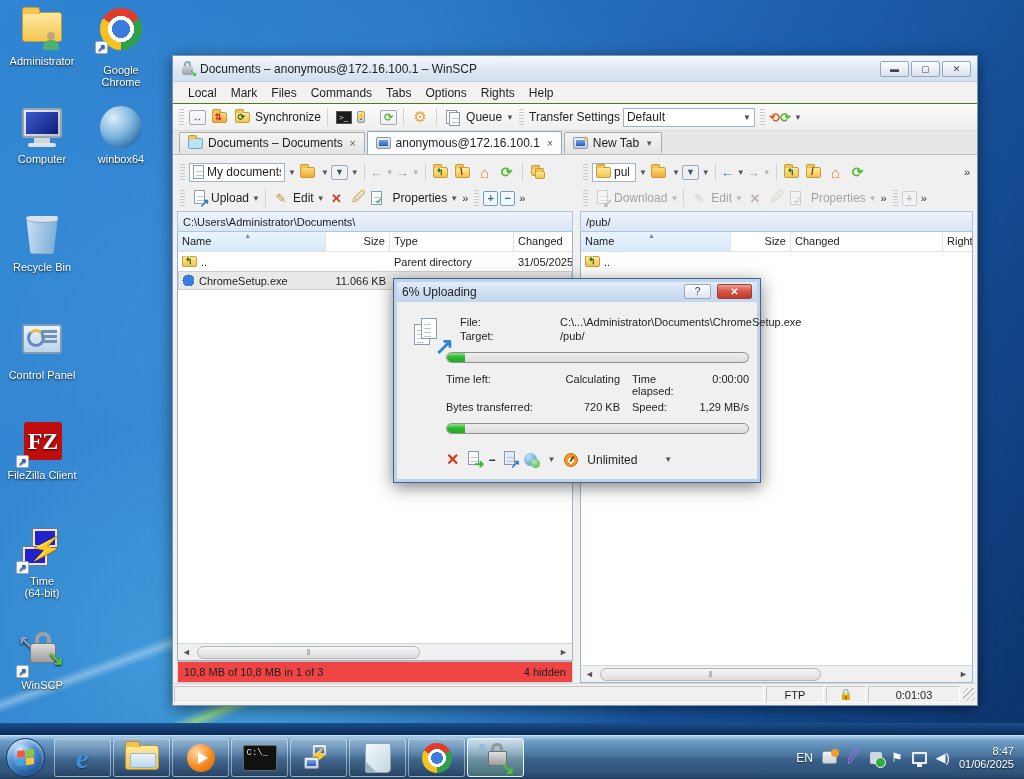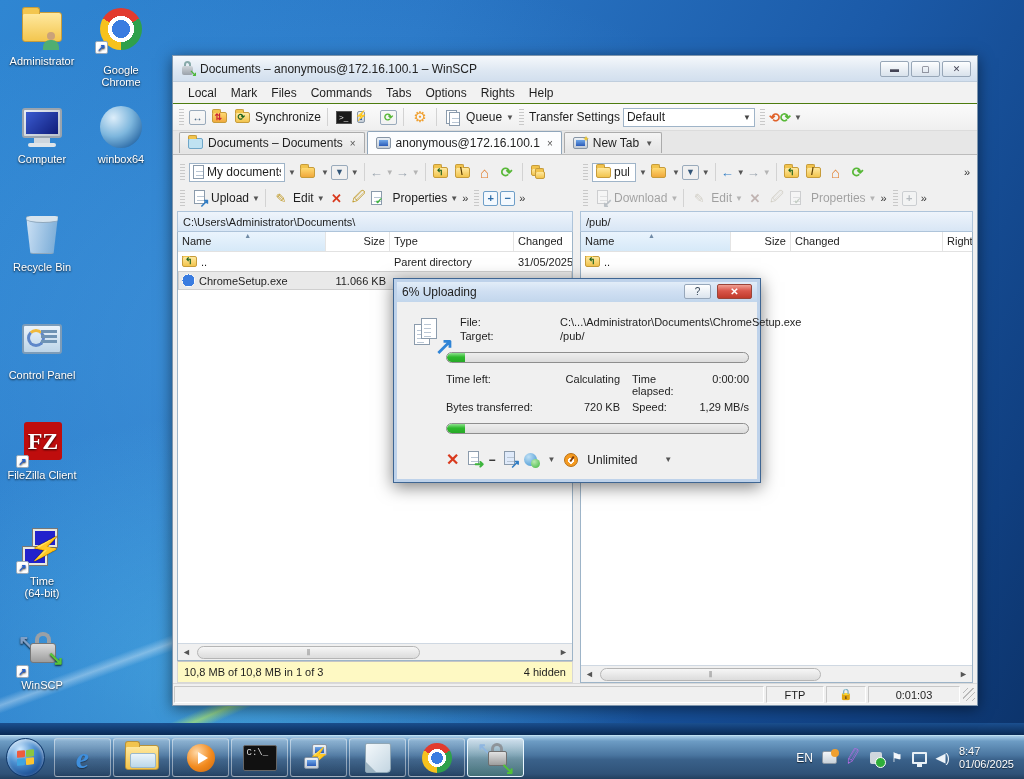--- a/index.html
+++ b/index.html
@@ -182,21 +182,21 @@
   .cell { padding:0 4px; overflow:hidden; white-space:nowrap; display:flex; align-items:center; gap:4px; }
   .cell.num { justify-content:flex-end; }
   .hscroll { height:17px; border-top:1px solid #cfd8e2; background:#f0f0f0; display:flex;
     align-items:center; flex:0 0 auto; }
   .hs-btn { width:17px; text-align:center; color:#555; font-size:9px; }
   .hs-track { flex:1; position:relative; height:100%; }
   .hs-thumb { position:absolute; left:2px; top:2px; height:13px; width:62%;
     background:linear-gradient(#f6f6f6,#dcdcdc); border:1px solid #b5b5b5; border-radius:7px;
     text-align:center; color:#888; font-size:8px; line-height:12px; }
   .pfooter { height:22px; border:1px solid #d7d7d7; border-top:1px solid #c5c5c5;
-    background:#fef9c3; display:flex; align-items:center; padding:0 6px; font-size:11px;
+    background:#ef4444; display:flex; align-items:center; padding:0 6px; font-size:11px;
     justify-content:space-between; flex:0 0 auto; }
 
   .statusbar { height:22px; background:#f0f0f0; border-top:1px solid #d9d9d9;
     display:flex; align-items:stretch; font-size:11px; }
   .sb-cell { border:1px solid; border-color:#c8c8c8 #fff #fff #c8c8c8; margin:2px 1px;
     display:flex; align-items:center; justify-content:center; padding:0 8px; }
   .sb-main { flex:1; justify-content:flex-start; }
   .sb-grip { width:12px; border:none;
     background:repeating-linear-gradient(135deg, transparent 0 3px, #b9b9b9 3px 4px); margin:4px 2px; }
   .locksmall { color:#a8a8a8; font-size:11px; }
@@ -293,21 +293,21 @@
   .tray-vm:after { content:""; position:absolute; right:-3px; top:-3px; width:8px; height:8px;
     border-radius:50%; background:#f0a030; }
   .pen { color:#b06ae0; font-size:14px; display:inline-block; transform:rotate(-15deg); }
   .usb { width:12px; height:12px; background:#cfd6dd; border-radius:2px; position:relative; }
   .usb:after { content:""; position:absolute; right:-4px; bottom:-4px; width:9px; height:9px;
     border-radius:50%; background:#2fae3a; border:1px solid #fff; }
   .flagw { color:#f2f6fa; font-size:13px; }
   .net { width:15px; height:12px; border:2px solid #e9f1f7; border-radius:1px; position:relative; }
   .net:after { content:""; position:absolute; left:3px; bottom:-5px; width:5px; height:3px; background:#e9f1f7; }
   .spk { color:#eef4f9; font-size:13px; }
-  .clock { line-height:13px; font-size:11px; text-shadow:0 1px 1px rgba(0,0,0,.6); }
+  .clock { text-align:right; line-height:13px; font-size:11px; text-shadow:0 1px 1px rgba(0,0,0,.6); }
 </style>
 </head>
 <body>
 
 <div class="desktop">
   <div class="beam beam2"></div>
   <div class="beam beam1"></div>
   <div class="desk-bottom"></div>
 </div>
 

